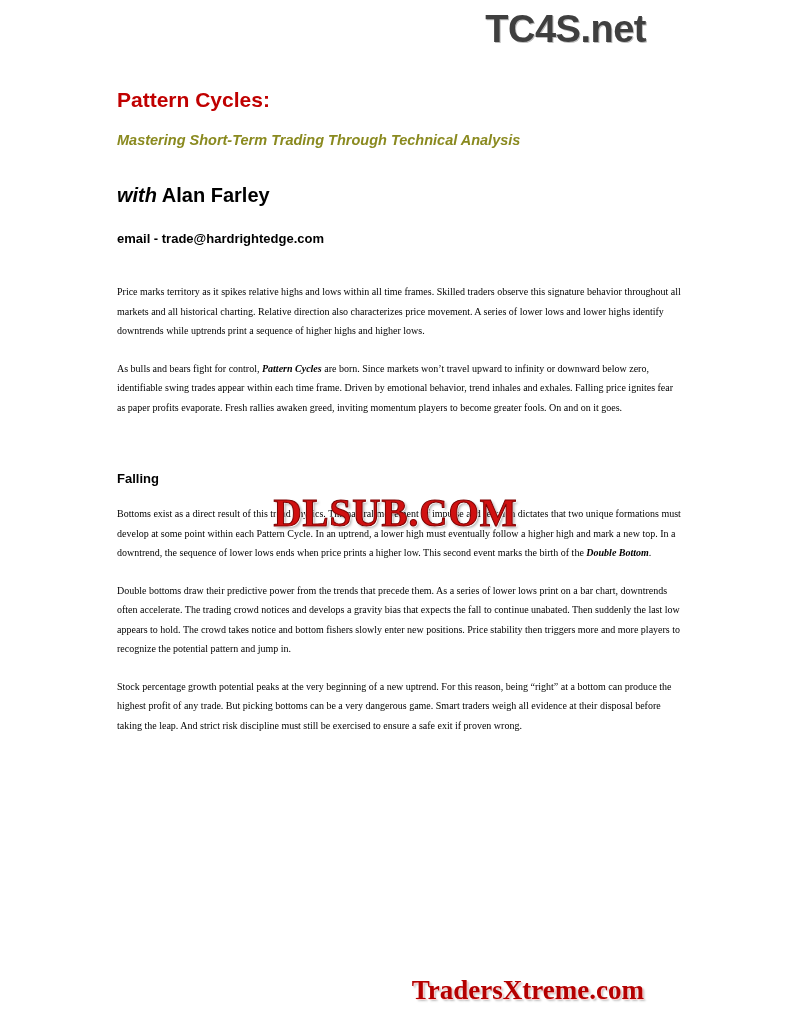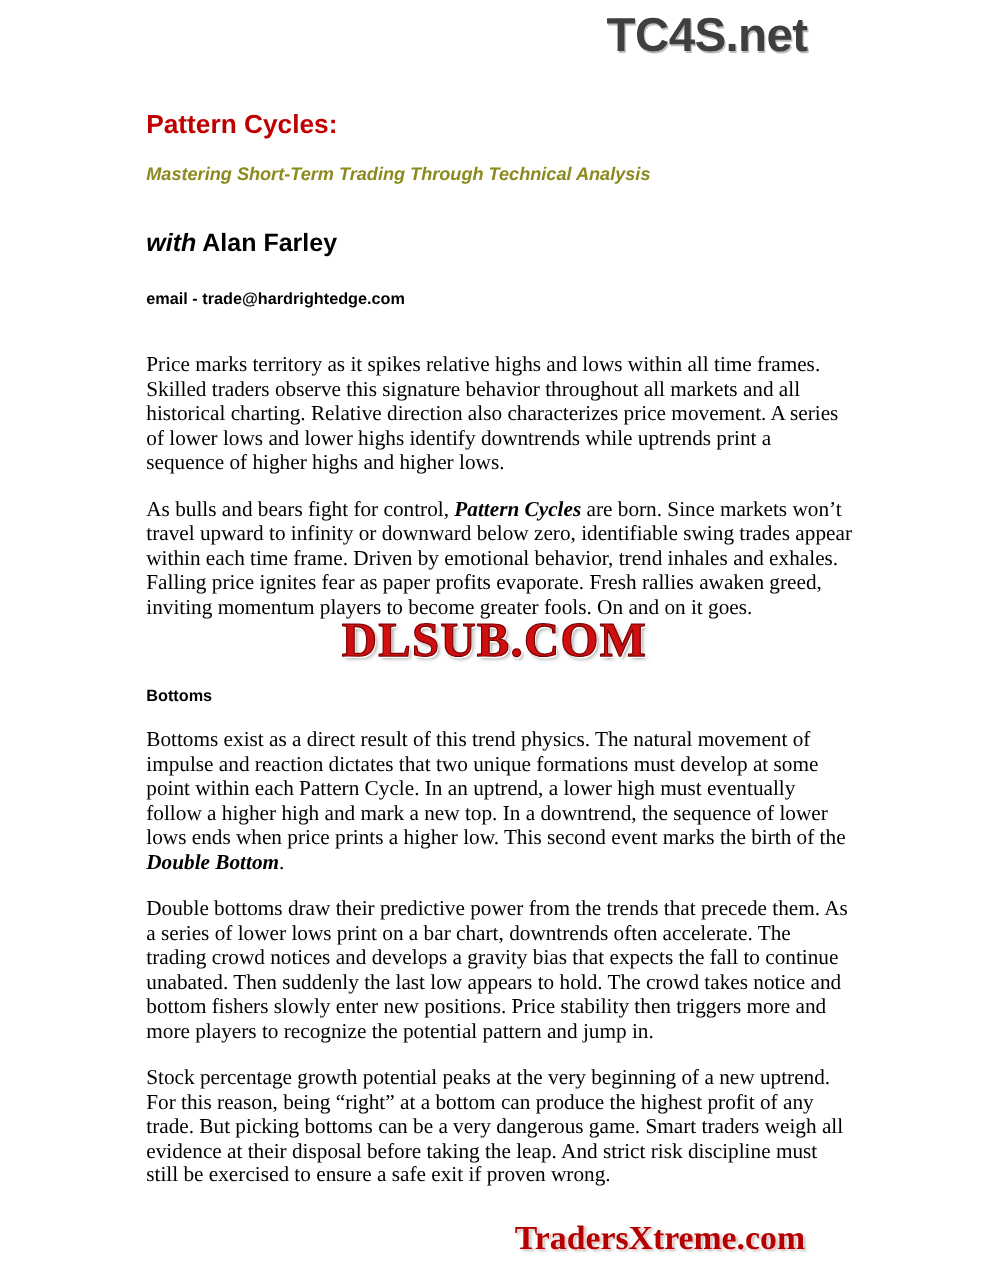--- a/index.html
+++ b/index.html
@@ -73,21 +73,21 @@
   .email-line {
     font-family: "Liberation Sans", sans-serif;
     font-size: 13px;
     font-weight: bold;
     color: #000000;
     margin: 0 0 36px 0;
   }
 
   p.body {
     font-family: "Liberation Serif", serif;
-    font-size: 17px;
+    font-size: 10px;
     line-height: 19.5px;
     color: #000000;
     margin: 0 0 18px 0;
     text-align: left;
   }
 
   .section-head {
     font-family: "Liberation Sans", sans-serif;
     font-size: 13px;
     font-weight: bold;
@@ -155,21 +155,21 @@
 
     <p class="body">Price marks territory as it spikes relative highs and lows within all time frames. Skilled traders observe this signature behavior throughout all markets and all historical charting. Relative direction also characterizes price movement. A series of lower lows and lower highs identify downtrends while uptrends print a sequence of higher highs and higher lows.</p>
 
     <p class="body">
       <span>As bulls and bears fight for control, </span><em class="termbold">Pattern Cycles</em><span> are born. Since markets won’t travel upward to infinity or downward below zero, identifiable swing trades appear within each time frame. Driven by emotional behavior, trend inhales and exhales. Falling price ignites fear as paper profits evaporate. Fresh rallies awaken greed, inviting momentum players to become greater fools. On and on it goes.</span>
     </p>
 
     <div class="spacer-18"></div>
     <div class="spacer-18"></div>
 
-    <div class="section-head">Bottoms</div>
+    <div class="section-head">Falling</div>
 
     <p class="body">
       <span>Bottoms exist as a direct result of this trend physics. The natural movement of impulse and reaction dictates that two unique formations must develop at some point within each Pattern Cycle. In an uptrend, a lower high must eventually follow a higher high and mark a new top. In a downtrend, the sequence of lower lows ends when price prints a higher low. This second event marks the birth of the </span><em class="termbold">Double Bottom</em><span>.</span>
     </p>
 
     <p class="body">Double bottoms draw their predictive power from the trends that precede them. As a series of lower lows print on a bar chart, downtrends often accelerate. The trading crowd notices and develops a gravity bias that expects the fall to continue unabated. Then suddenly the last low appears to hold. The crowd takes notice and bottom fishers slowly enter new positions. Price stability then triggers more and more players to recognize the potential pattern and jump in.</p>
 
     <p class="body">Stock percentage growth potential peaks at the very beginning of a new uptrend. For this reason, being “right” at a bottom can produce the highest profit of any trade. But picking bottoms can be a very dangerous game. Smart traders weigh all evidence at their disposal before taking the leap. And strict risk discipline must still be exercised to ensure a safe exit if proven wrong.</p>
 
   </div>

